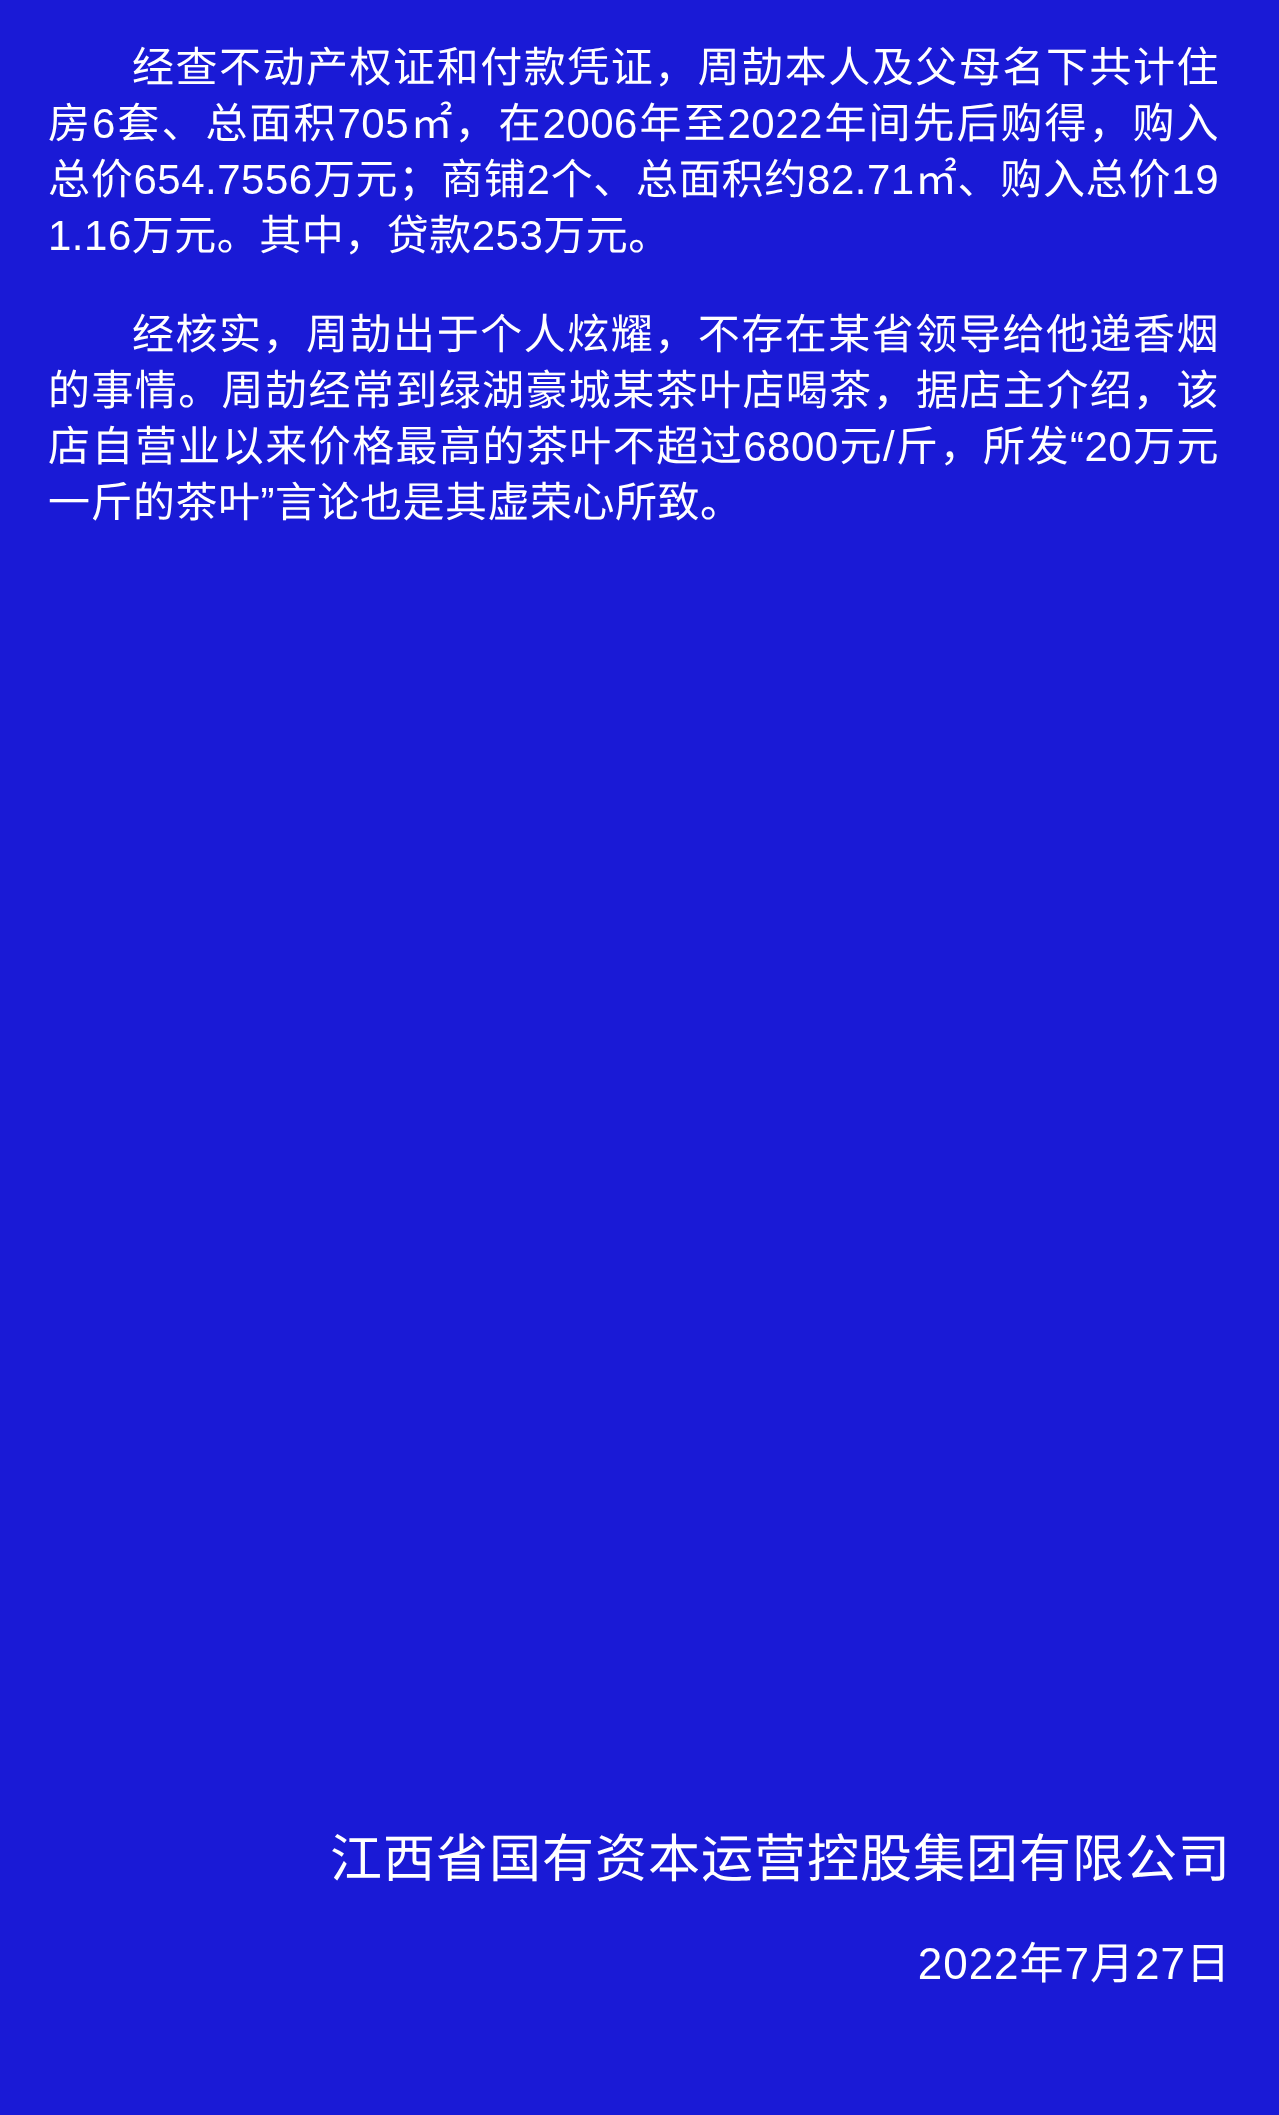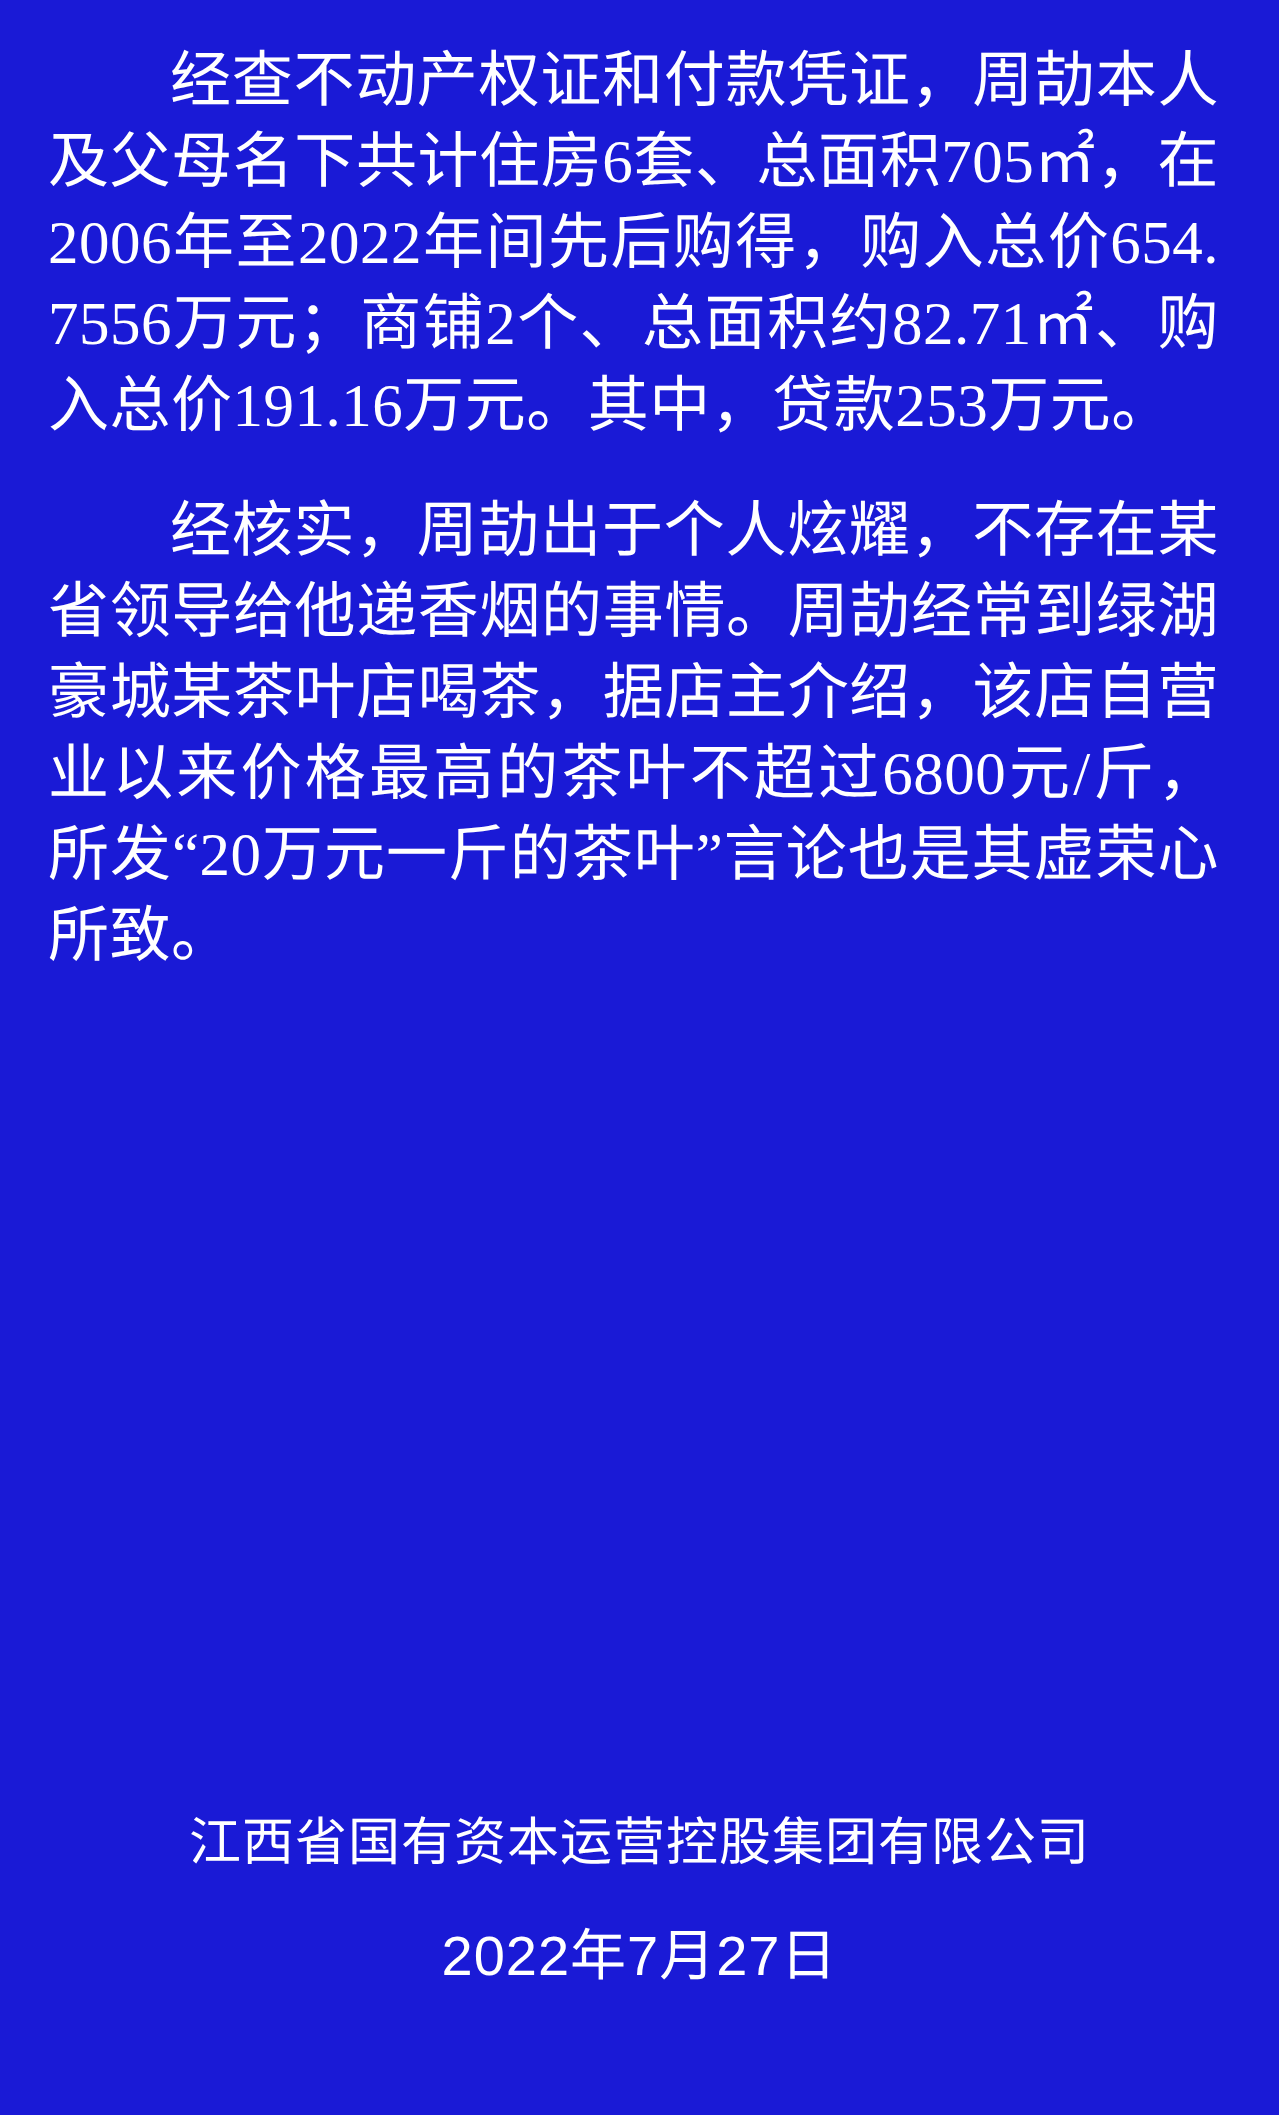--- a/index.html
+++ b/index.html
@@ -19,52 +19,51 @@
     height: 2115px;
     padding: 40px 48px 0 48px;
     display: flex;
     flex-direction: column;
   }
   .body-copy {
     flex: 0 0 auto;
   }
   .para {
     color: #ffffff;
-    font-size: 61px;
+    font-size: 42px;
     line-height: 1.33;
     letter-spacing: 0.5px;
     text-indent: 2em;
     text-align: justify;
     text-justify: inter-ideograph;
     margin: 0 12px 44px 0;
     word-break: break-all;
-    font-family: Liberation Serif, serif;
   }
   .para:last-child {
     margin-bottom: 0;
   }
   .spacer {
     flex: 1 1 auto;
     min-height: 60px;
   }
   .signature {
     flex: 0 0 auto;
     padding-bottom: 120px;
-    text-align: center;
+    text-align: right;
   }
   .sign-org {
     color: #ffffff;
     font-size: 52px;
     line-height: 1.4;
     letter-spacing: 1px;
     margin: 0 0 38px 0;
   }
   .sign-date {
     color: #ffffff;
-    font-size: 56px;
+    font-size: 44px;
     line-height: 1.4;
     letter-spacing: 1px;
     margin: 0;
   }
 </style>
 </head>
 <body>
 
 <div class="statement">
 

